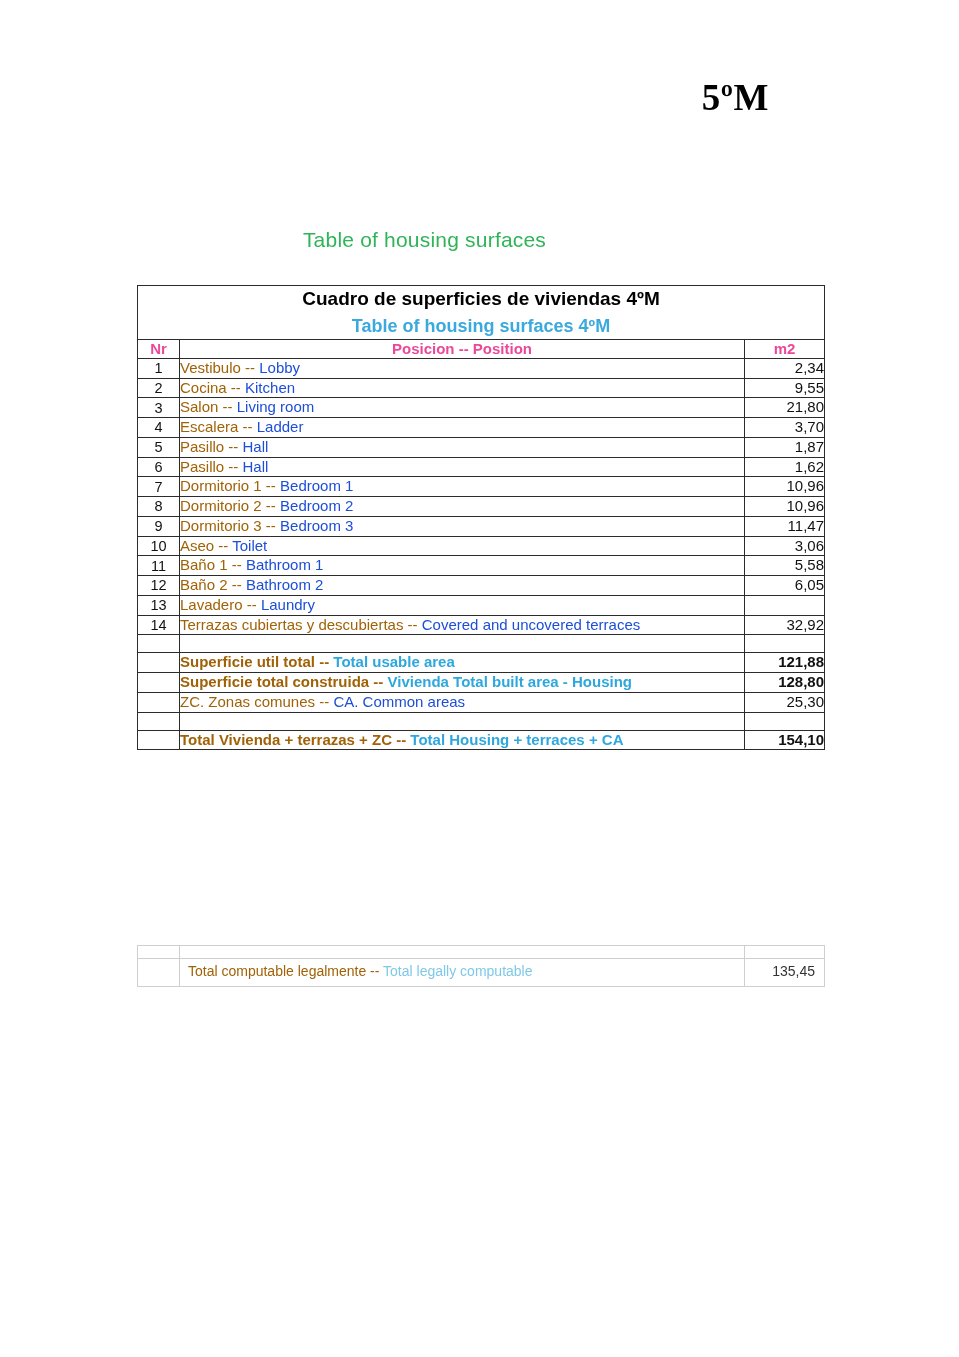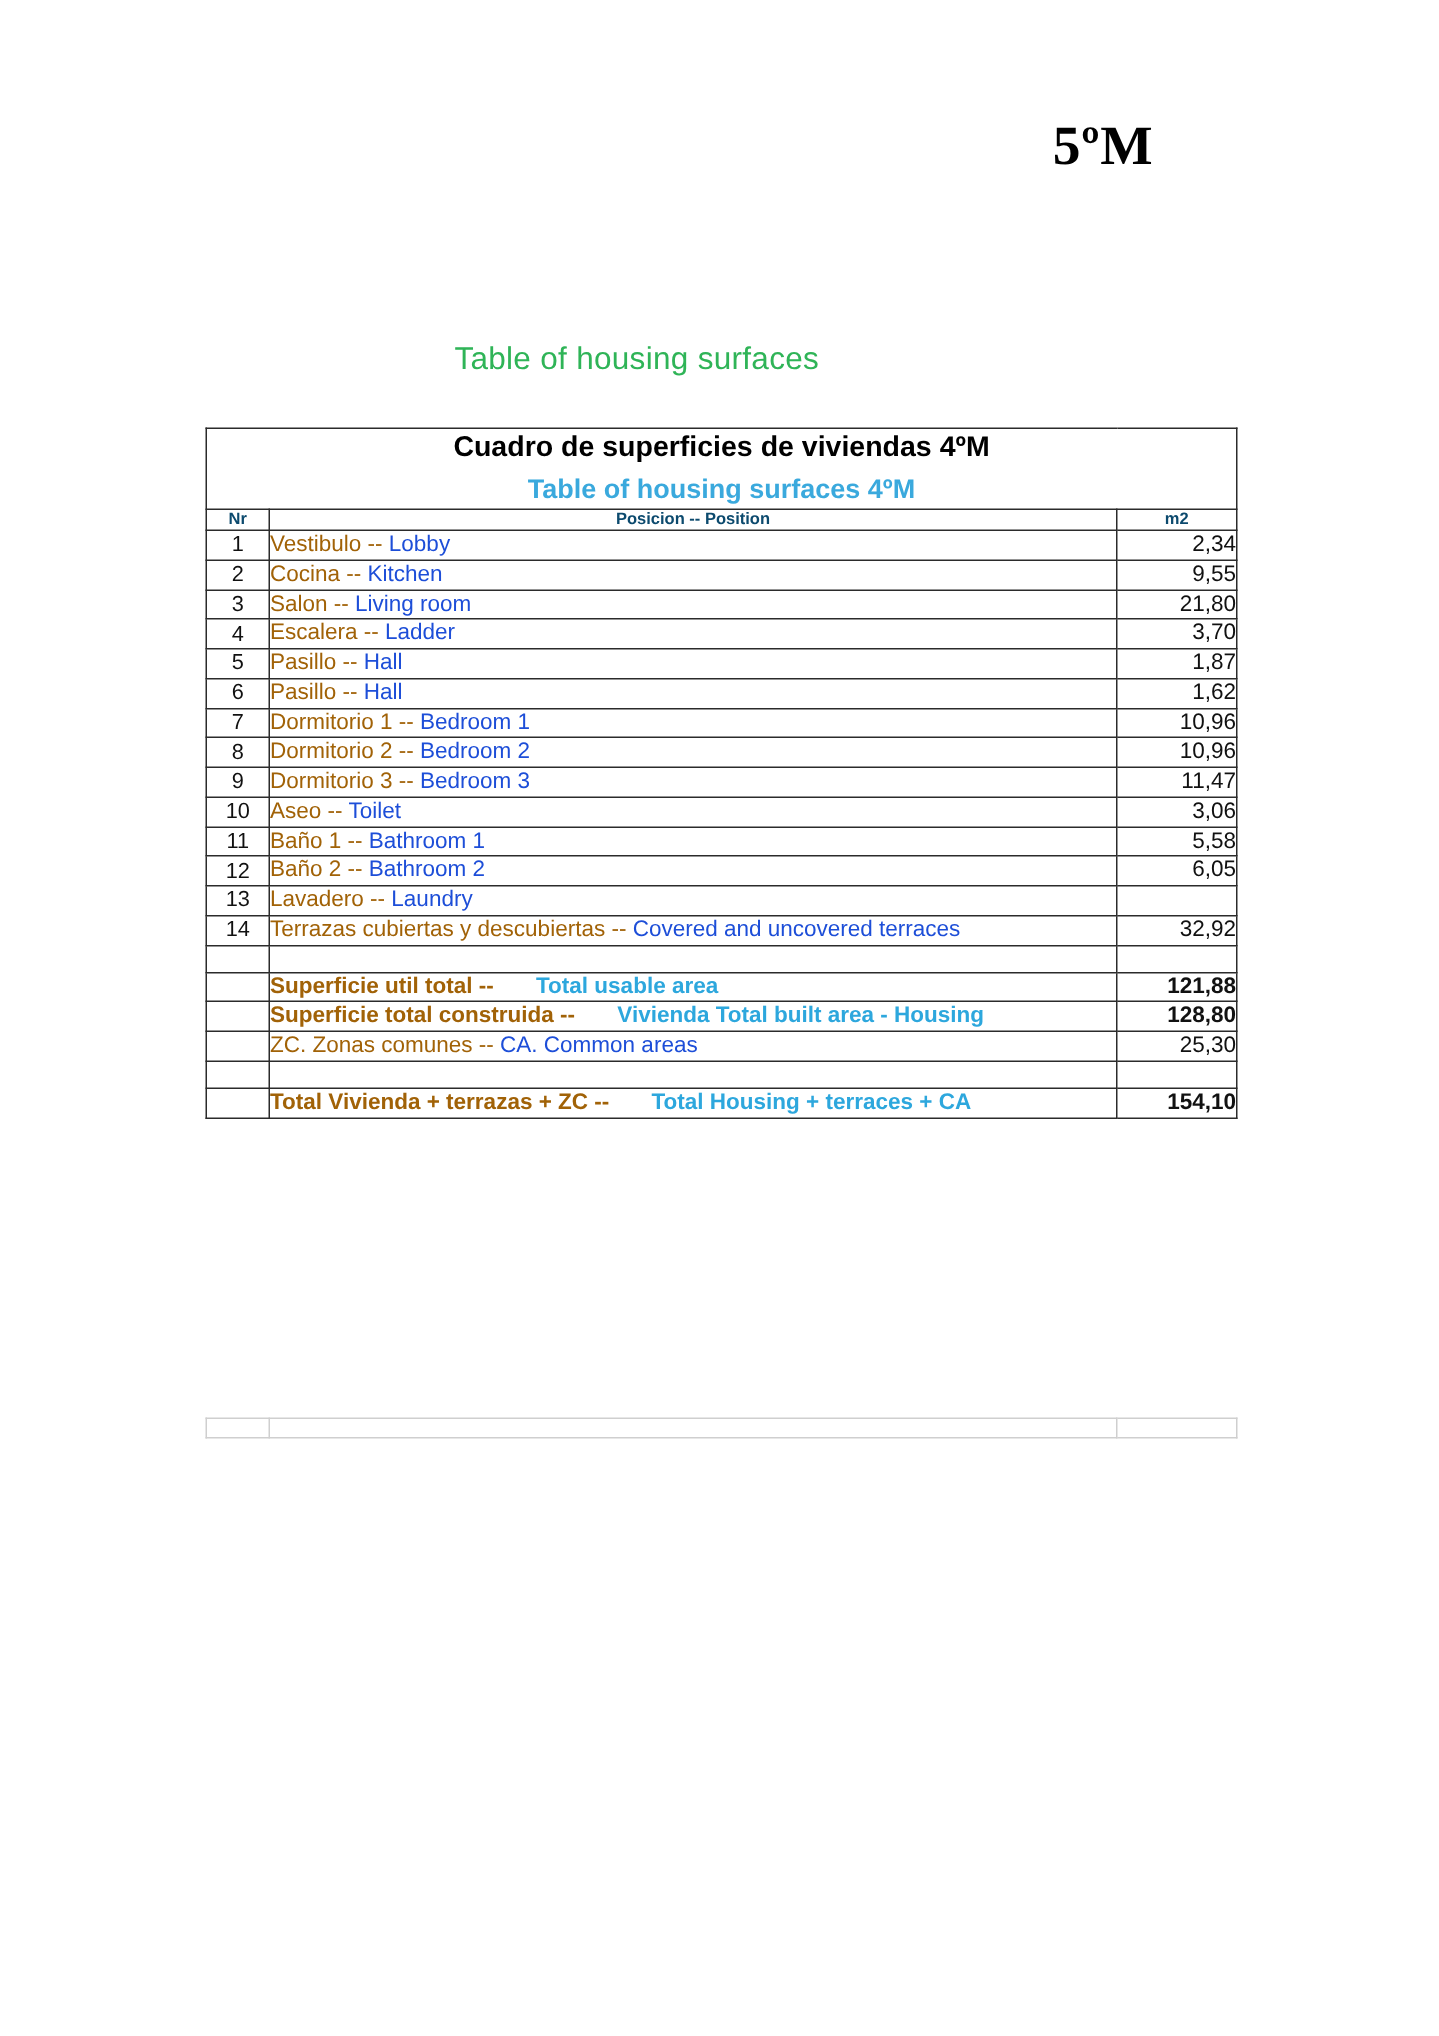--- a/index.html
+++ b/index.html
@@ -76,24 +76,24 @@
   }
   .hdr-en {
     font-size: 18px;
     font-weight: bold;
     color: #3aa9dd;
     line-height: 1.4;
     padding-top: 2px;
   }
 
   .colhdr {
-    font-size: 11px;
+    font-size: 15px;
     font-weight: bold;
     text-align: center;
-    color: #0c4a6e;
+    color: #ec4899;
     padding: 4px 0 5px 0;
     line-height: 1.2;
   }
 
   td.nr {
     text-align: center;
     font-size: 14.5px;
     color: #111;
     padding: 3px 0 4px 0;
     line-height: 1.25;
@@ -118,21 +118,21 @@
   .en { color: #1d4ed8; }
   .sep { color: #a16207; }
 
   tr.spacer td {
     height: 17px;
   }
 
   td.pos.bold, td.m2.bold {
     font-weight: bold;
   }
-  td.pos.bold .en { color: #2da7dd; margin-left: 24px; }
+  td.pos.bold .en { color: #2da7dd; }
 
   .footer-table {
     position: absolute;
     top: 945px;
     left: 137px;
     width: 687px;
     border-collapse: collapse;
     table-layout: fixed;
   }
   .footer-table td {
@@ -293,14 +293,19 @@
     <col class="c-nr">
     <col class="c-pos">
     <col class="c-m2">
   </colgroup>
   <tbody>
     <tr class="footer-spacer">
       <td></td>
       <td></td>
       <td></td>
     </tr>
+    <tr>
+      <td class="nr"></td>
+      <td class="pos"><span class="sep">Total computable legalmente --</span> <span class="en">Total legally computable</span></td>
+      <td class="m2">135,45</td>
+    </tr>
   </tbody>
 </table>
 
 </body></html>

